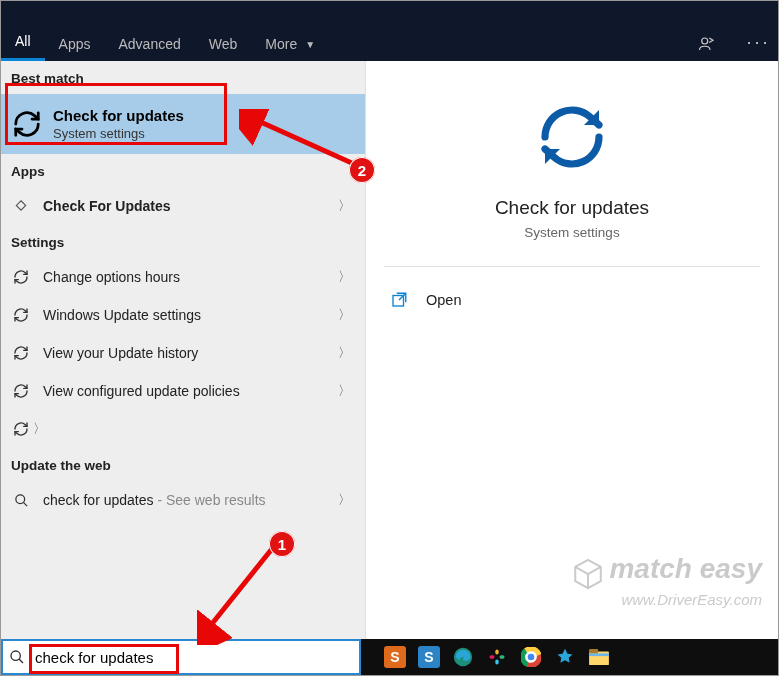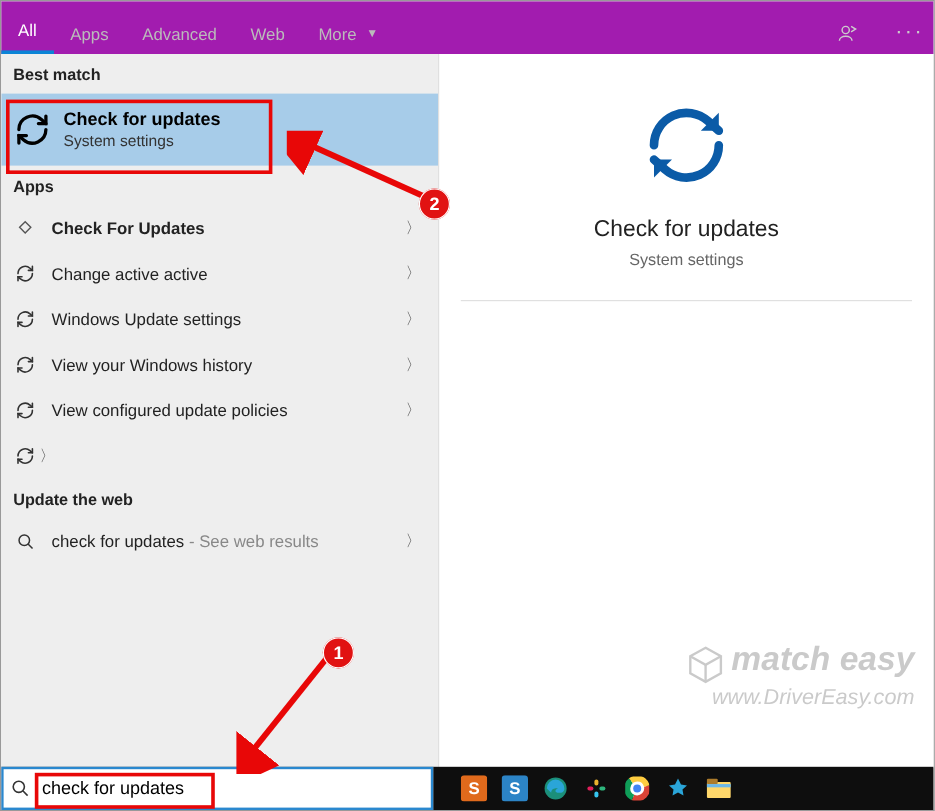--- a/index.html
+++ b/index.html
@@ -6,22 +6,22 @@
   body {
     font-family: "Segoe UI", Tahoma, sans-serif;
     width: 779px; height: 676px;
     overflow: hidden;
     background: #f2f2f2;
     position: relative;
     border: 1px solid #999;
   }
   
   .tabbar {
-    height: 44px;
-    background: #a21caf;
+    height: 60px;
+    background: #0f172a;
     display: flex;
     align-items: flex-end;
     color: #fff;
     font-size: 14px;
   }
   .tab {
     padding: 10px 14px 9px;
     cursor: pointer;
     color: #bbb;
   }
@@ -143,21 +143,21 @@
   }
   .arrow { position:absolute; pointer-events:none; }
 
   
   .wm {
     position:absolute; right:16px; bottom:48px;
     color:#b4b4b4; font-style:italic; text-align:right;
     opacity:.7; pointer-events:none;
   }
   .wm .big { font-size:28px; font-weight:600;}
-  .wm .sm  { font-size:18px;}
+  .wm .sm  { font-size:15px;}
   .wm svg { vertical-align:middle; }
 
   svg { display:block; }
 
   .dots { letter-spacing:2px; font-size:18px;}
 </style>
 </head>
 <body>
 
 <div class="tabbar">
@@ -205,31 +205,32 @@
     <div class="row">
       <span class="ricon">
         <svg width="14" height="14" viewBox="0 0 24 24" fill="none" stroke="#555" stroke-width="2">
             <path d="M12 3l8 8-8 8-8-8z"></path>
           </svg>
       </span>
       <span class="rlabel" style="font-weight:600;">Check For Updates</span>
       <span class="chev">〉</span>
     </div>
 
+    <div class="section-h">Settings</div>
 
     <div class="row">
       <span class="ricon">
         <svg width="16" height="16" viewBox="0 0 24 24" fill="none" stroke="#333" stroke-width="2" stroke-linecap="round">
             <path d="M3 12a9 9 0 0 1 15-6.7L21 8"></path>
             <path d="M21 3v5h-5"></path>
             <path d="M21 12a9 9 0 0 1-15 6.7L3 16"></path>
             <path d="M3 21v-5h5"></path>
           </svg>
       </span>
-      <span class="rlabel">Change active active</span>
+      <span class="rlabel">Change options hours</span>
       <span class="chev">〉</span>
     </div>
     <div class="row">
       <span class="ricon">
           <svg width="16" height="16" viewBox="0 0 24 24" fill="none" stroke="#333" stroke-width="2" stroke-linecap="round">
             <path d="M3 12a9 9 0 0 1 15-6.7L21 8"></path>
             <path d="M21 3v5h-5"></path>
             <path d="M21 12a9 9 0 0 1-15 6.7L3 16"></path>
             <path d="M3 21v-5h5"></path>
           </svg>
@@ -239,21 +240,21 @@
     </div>
     <div class="row">
       <span class="ricon">
           <svg width="16" height="16" viewBox="0 0 24 24" fill="none" stroke="#333" stroke-width="2" stroke-linecap="round">
             <path d="M3 12a9 9 0 0 1 15-6.7L21 8"></path>
             <path d="M21 3v5h-5"></path>
             <path d="M21 12a9 9 0 0 1-15 6.7L3 16"></path>
             <path d="M3 21v-5h5"></path>
           </svg>
         </span>
-      <span class="rlabel">View your Windows history</span>
+      <span class="rlabel">View your Update history</span>
       <span class="chev">〉</span>
     </div>
     <div class="row">
       <span class="ricon">
           <svg width="16" height="16" viewBox="0 0 24 24" fill="none" stroke="#333" stroke-width="2" stroke-linecap="round">
             <path d="M3 12a9 9 0 0 1 15-6.7L21 8"></path>
             <path d="M21 3v5h-5"></path>
             <path d="M21 12a9 9 0 0 1-15 6.7L3 16"></path>
             <path d="M3 21v-5h5"></path>
           </svg>
@@ -295,20 +296,30 @@
           <path d="M3 12a9 9 0 0 1 15-6.7L21 8"></path>
           <polyline points="21 3 21 8 16 8" fill="#0b5ba7" stroke="none"></polyline>
           <path d="M21 12a9 9 0 0 1-15 6.7L3 16"></path>
           <polyline points="3 21 3 16 8 16" fill="#0b5ba7" stroke="none"></polyline>
         </svg>
       </div>
       <div class="pt">Check for updates</div>
       <div class="ps">System settings</div>
     </div>
     <div class="hline"></div>
+    <div class="action-row">
+      <span class="aicn">
+        <svg width="18" height="18" viewBox="0 0 24 24" fill="none" stroke="#0b84d6" stroke-width="1.8">
+            <rect x="4" y="6" width="14" height="14"></rect>
+            <path d="M9 3h12v12"></path>
+            <path d="M21 3l-9 9"></path>
+          </svg>
+      </span>
+      <span>Open</span>
+    </div>
 
     <div class="wm">
       <div>
         <svg width="34" height="34" viewBox="0 0 24 24" fill="none" stroke="#b4b4b4" stroke-width="1.4" style="display:inline-block">
             <path d="M12 2l9 5v10l-9 5-9-5V7z"></path>
             <path d="M3 7l9 5 9-5"></path>
             <path d="M12 12v10"></path>
           </svg>
         <span class="big">match easy</span>
       </div>

